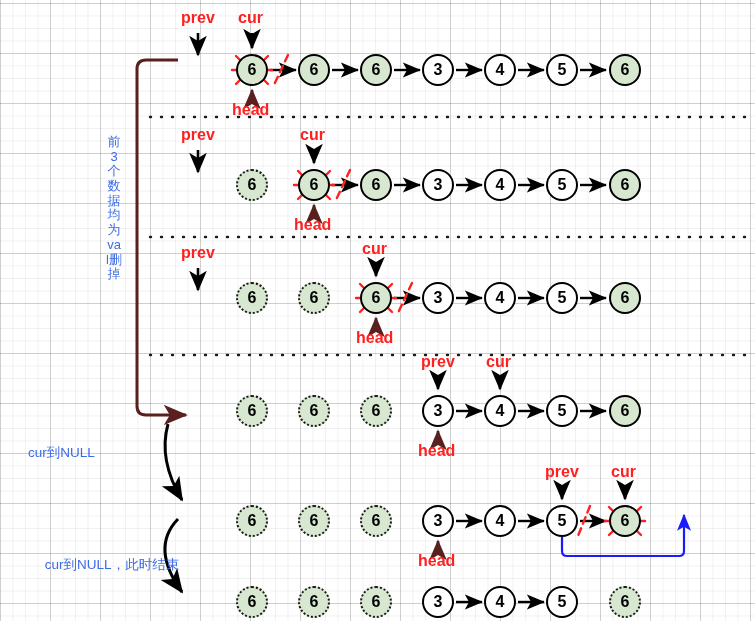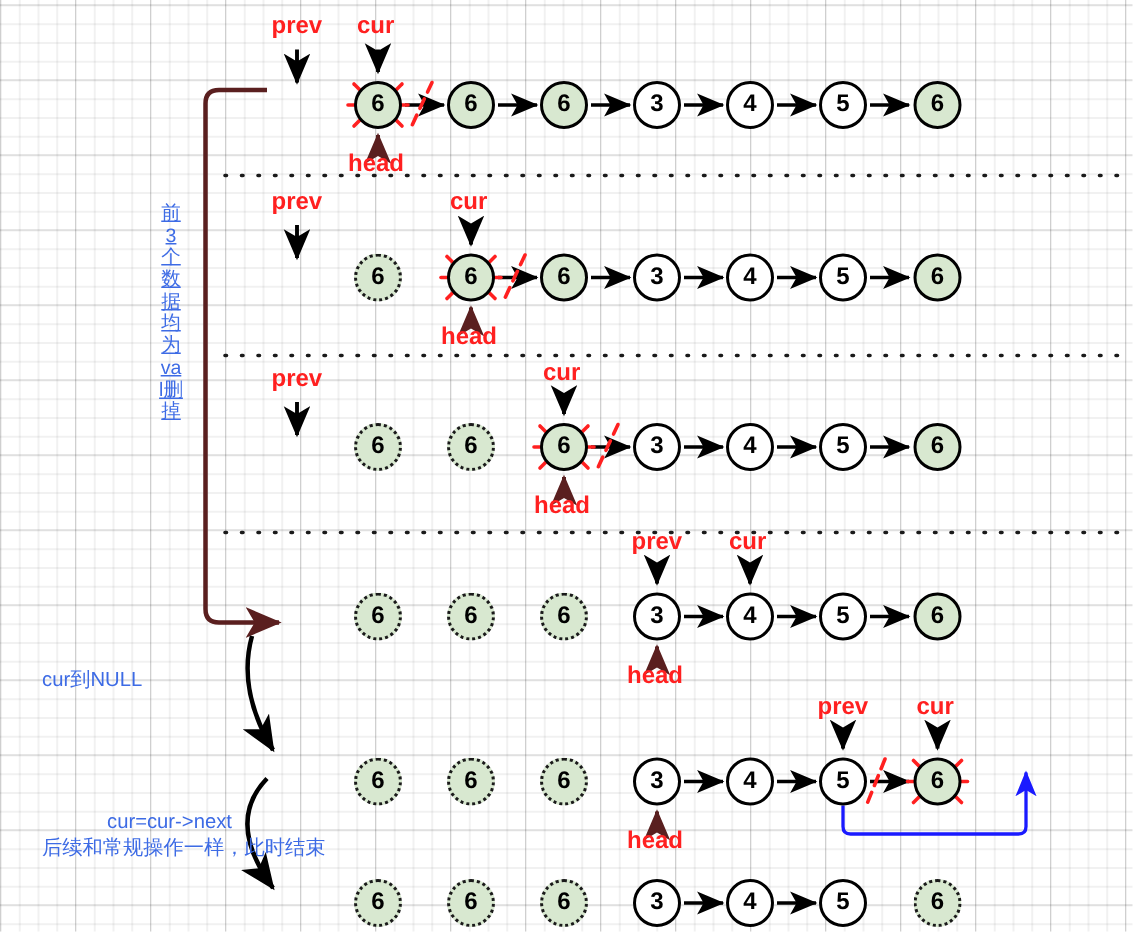--- a/index.html
+++ b/index.html
@@ -49,21 +49,20 @@
     line-height:1.25;
     white-space:nowrap;
   }
   .ann.vert{
     width:16px;
     white-space:normal;
     word-break:break-all;
     text-align:center;
     line-height:1.13;
     font-size:13px;
-    text-decoration:underline;
   }
   .ann.center{text-align:center;}
 </style>
 </head>
 <body>
 
 <div id="canvas">
 
   <svg id="svglayer" viewBox="0 0 755 621">
     <defs>
@@ -266,16 +265,15 @@
   <span class="lbl red" style="left:421px;top:354px;">prev</span>
   <span class="lbl red" style="left:486px;top:354px;">cur</span>
   <span class="lbl red" style="left:418px;top:443px;">head</span>
 
   <span class="lbl red" style="left:545px;top:464px;">prev</span>
   <span class="lbl red" style="left:611px;top:464px;">cur</span>
   <span class="lbl red" style="left:418px;top:553px;">head</span>
 
   <div class="ann vert" style="left:106px;top:135px;">前3个数据均为val删掉</div>
   <div class="ann" style="left:28px;top:445px;">cur到NULL</div>
-  <div class="ann center" style="left:38px;top:540px;width:150px;">cur=cur-&gt;next</div>
-  <div class="ann center" style="left:28px;top:557px;width:168px;">后续和常规操作一样，此时结束</div>
+  <div class="ann center" style="left:28px;top:557px;width:168px;">cur到NULL，此时结束</div>
 
 </div>
 
 </body></html>

